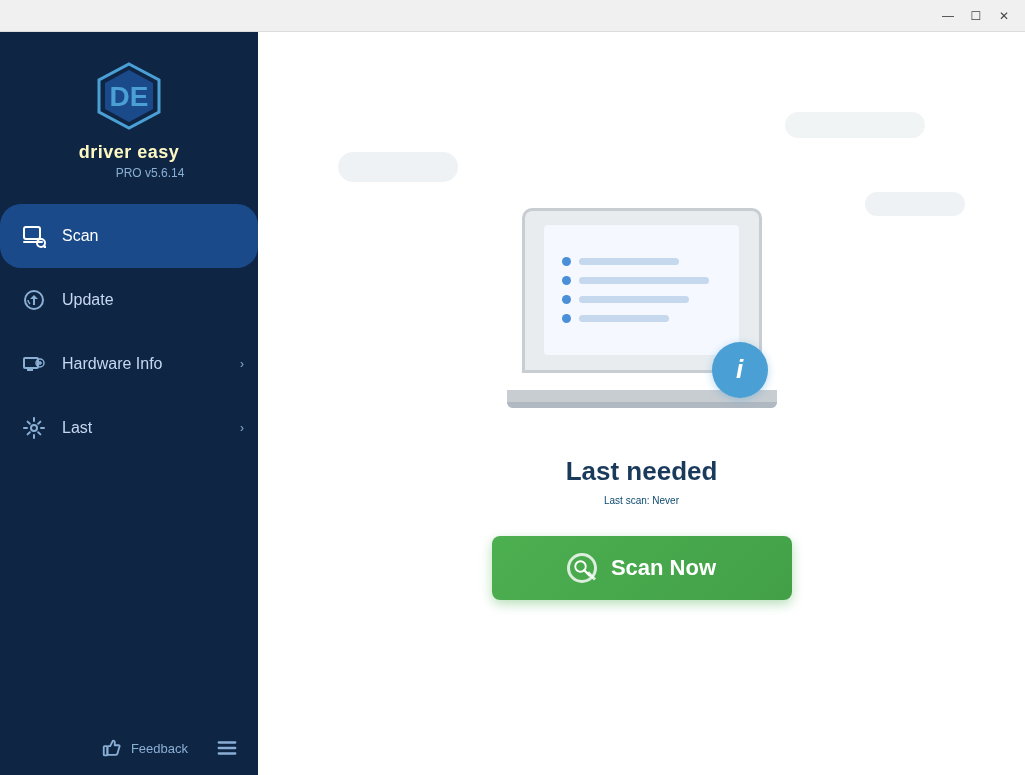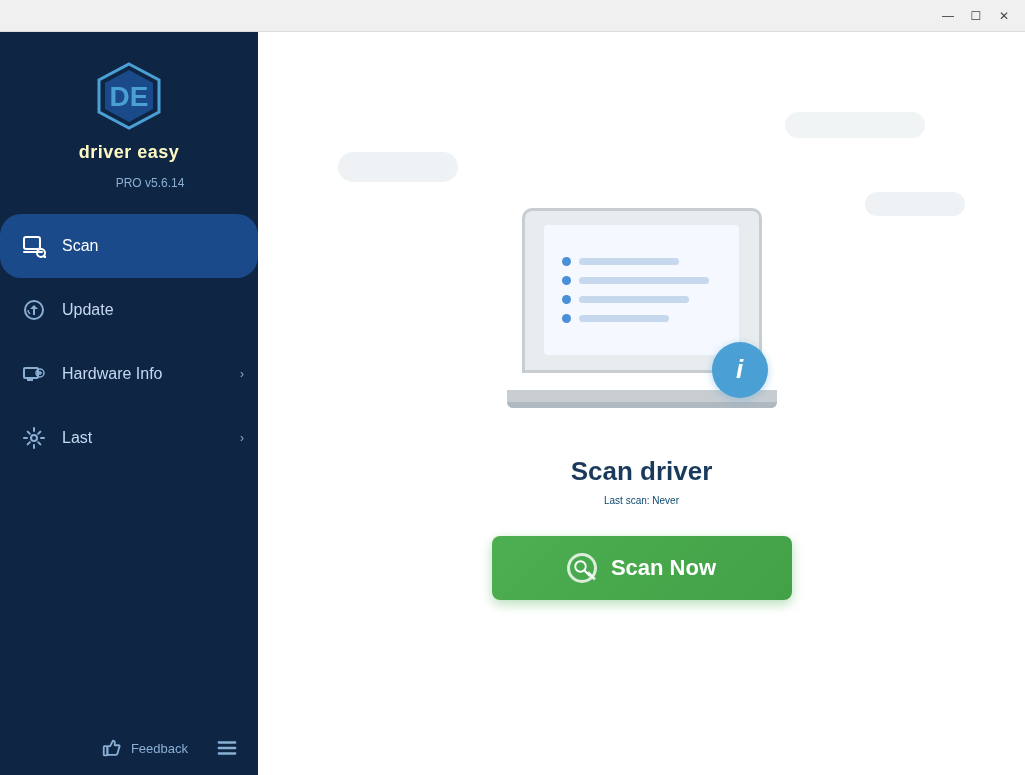--- a/index.html
+++ b/index.html
@@ -82,21 +82,21 @@
     .logo-text {
       color: #fef9c3;
       font-size: 18px;
       font-weight: bold;
       letter-spacing: 0.5px;
     }
 
     .logo-version {
       color: #8aafd4;
       font-size: 12px;
-      margin-top: 13px;
+      margin-top: 3px;
       padding-left: 42px;
     }
 
     .sidebar-nav {
       flex: 1;
       display: flex;
       flex-direction: column;
     }
 
     .nav-item {
@@ -510,21 +510,21 @@
             </div>
           </div>
           <div class="laptop-keyboard"></div>
           <div class="laptop-base"></div>
 
           <div class="info-badge">
             <span style="font-style: italic; font-size: 26px; font-weight: bold; color: white;">i</span>
           </div>
         </div>
 
-        <div class="scan-title">Scan driver</div>
+        <div class="scan-title">Last needed</div>
         <div class="scan-subtitle">Last scan: Never</div>
 
         <button class="scan-now-btn">
           <div class="scan-icon-circle">
             <svg width="18" height="18" viewBox="0 0 24 24" fill="none">
               <circle cx="10" cy="10" r="7" stroke="white" stroke-width="2.5" fill="none"></circle>
               <line x1="15" y1="15" x2="22" y2="22" stroke="white" stroke-width="3" stroke-linecap="round"></line>
             </svg>
           </div>
           <span>Scan Now</span>

